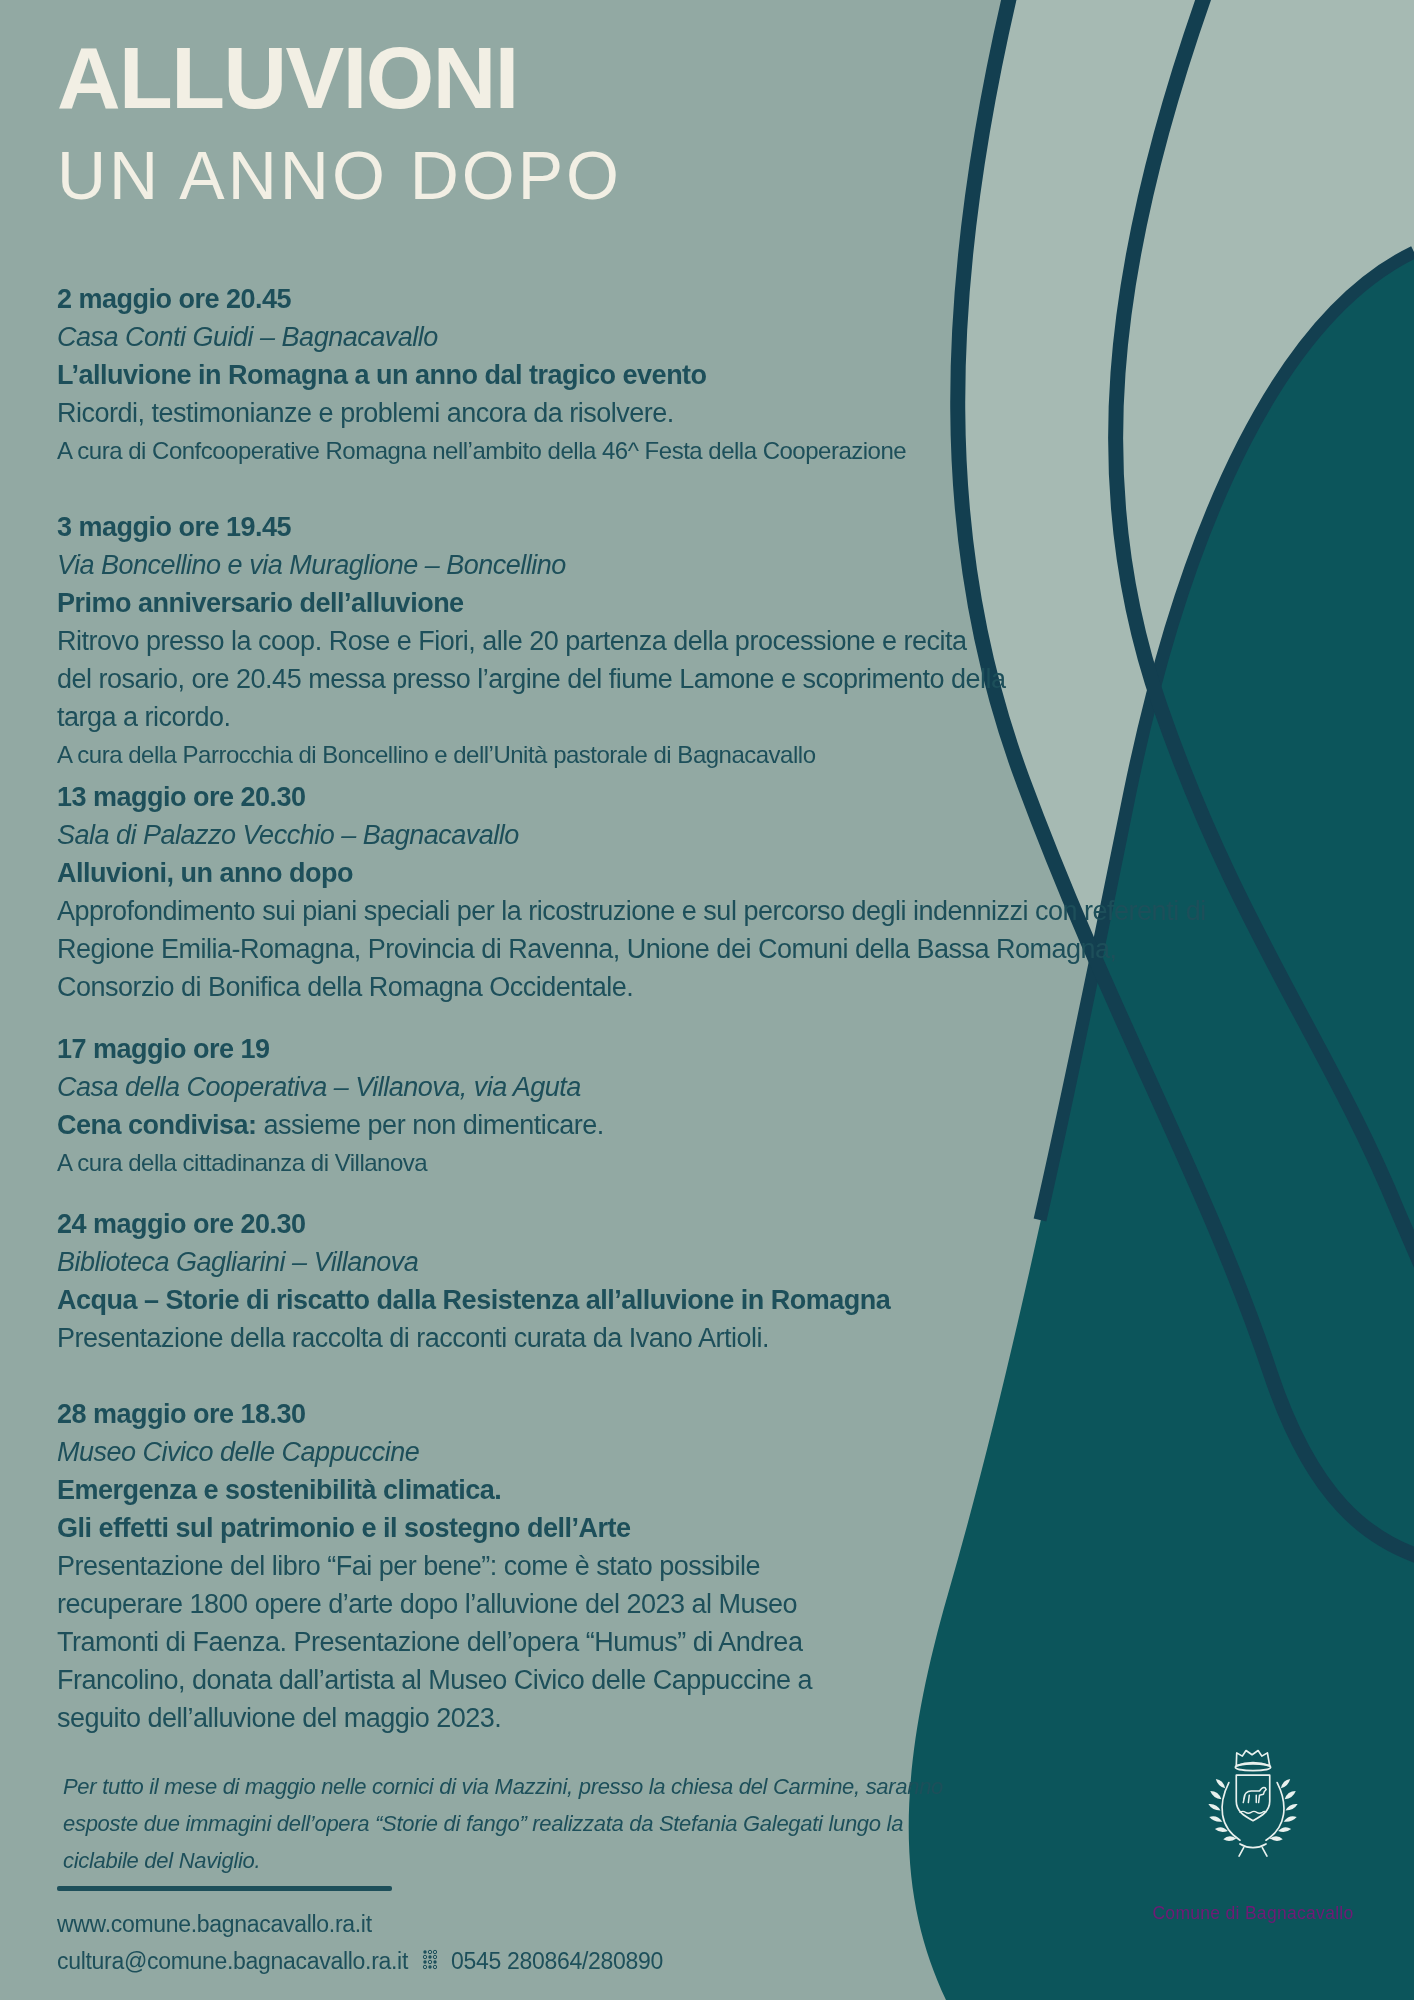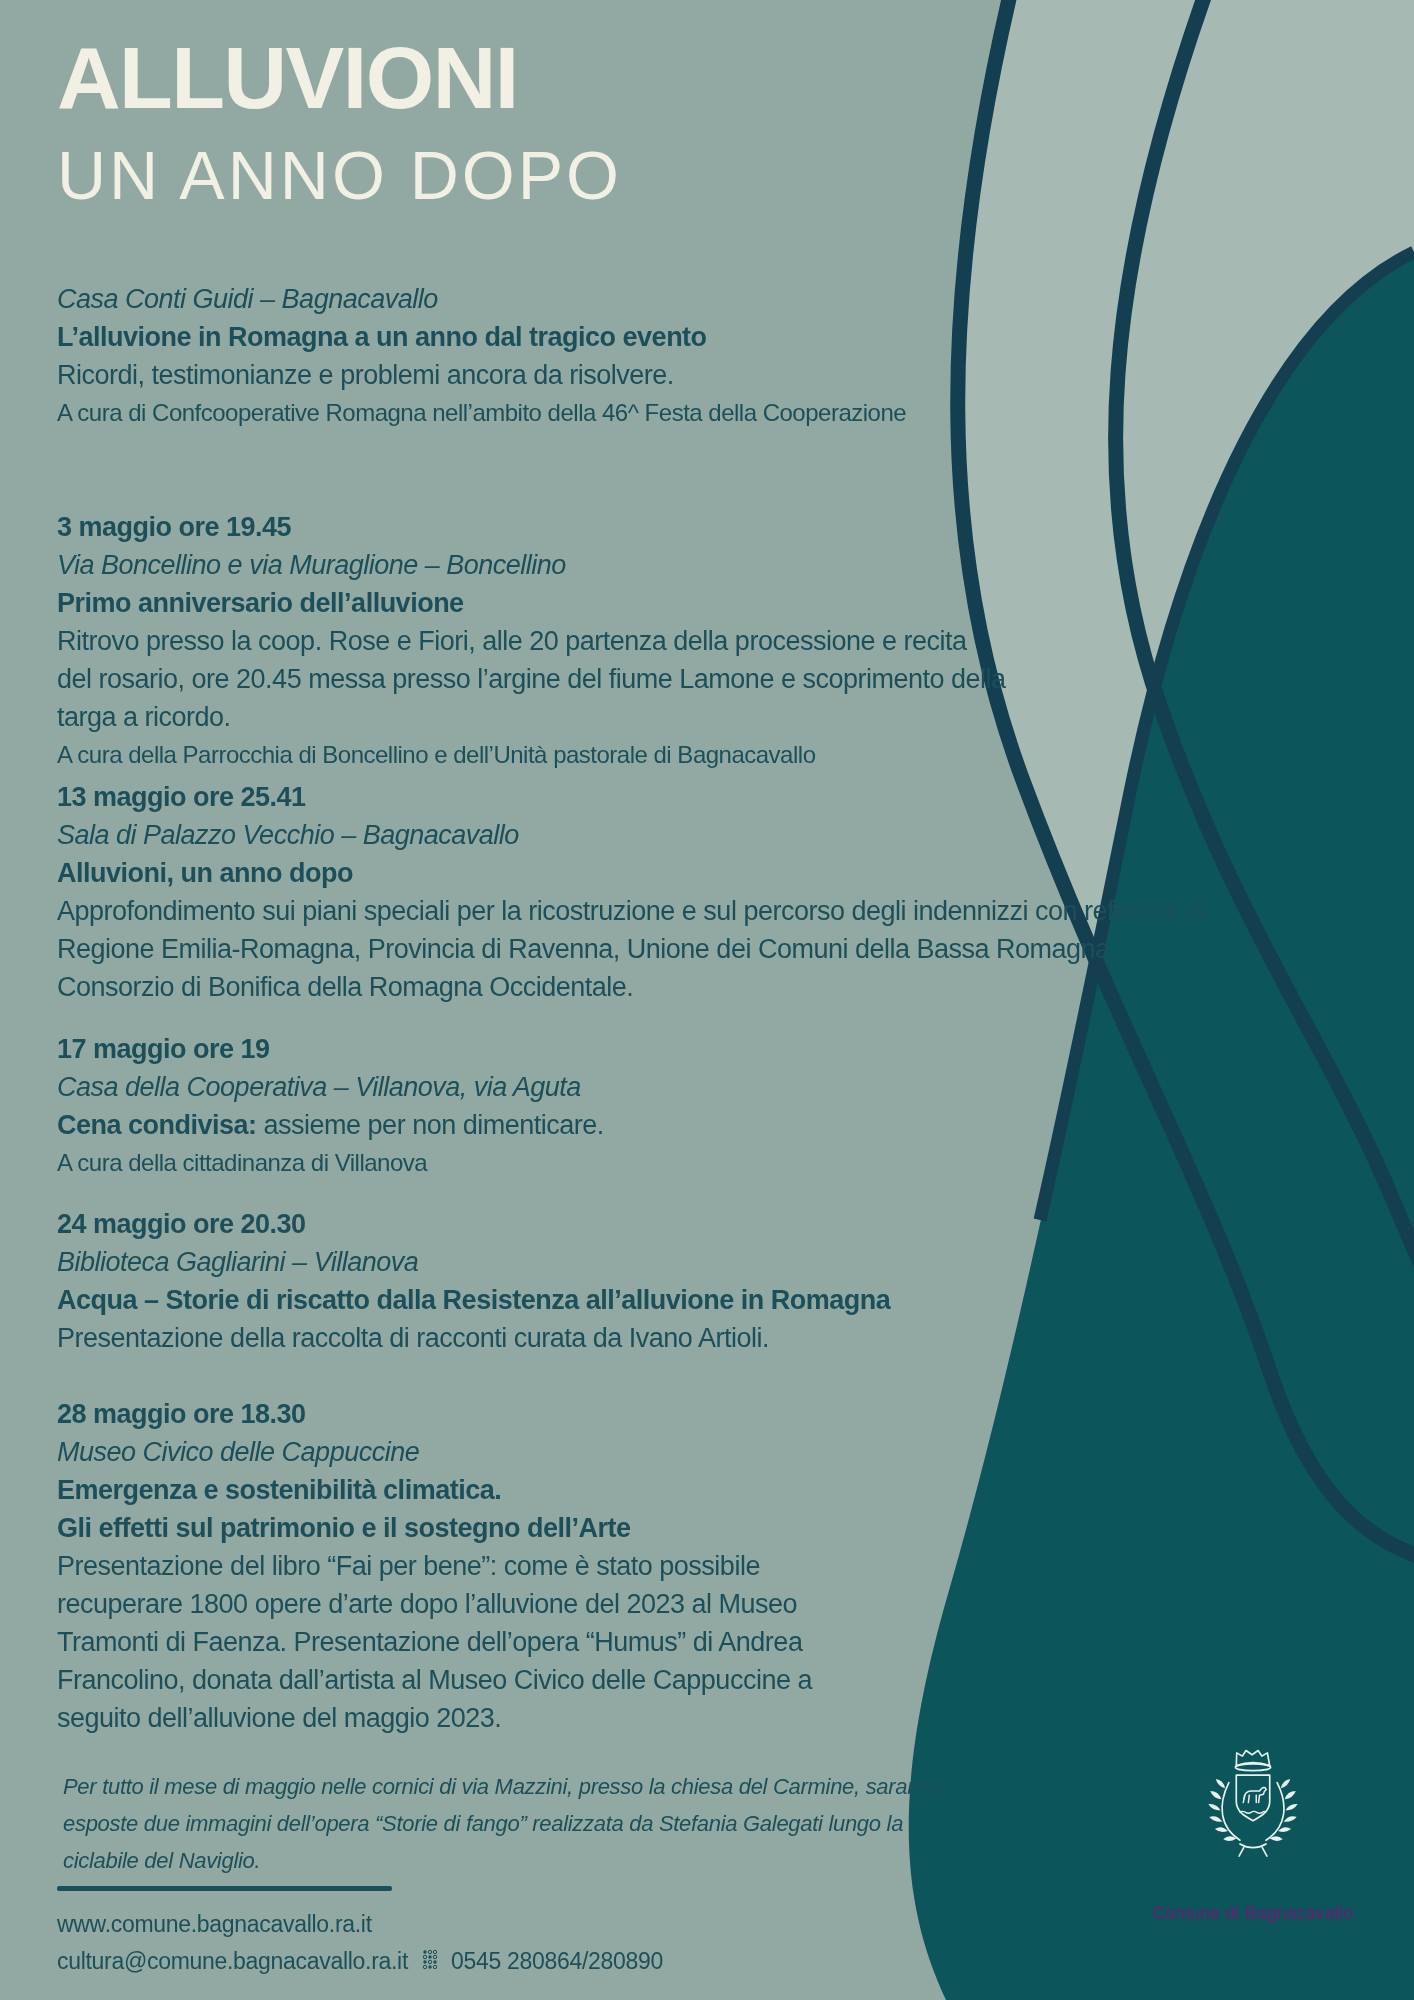--- a/index.html
+++ b/index.html
@@ -65,36 +65,37 @@
   <path d="M1208 -14 C 1106 272 1086 492 1160 706 C 1236 926 1330 1046 1398 1212 C 1410 1240 1420 1262 1428 1282" fill="none" stroke="#133F50" stroke-width="15"></path>
   <path d="M1012 -14 C 940 292 936 545 1022 778 C 1110 1016 1208 1185 1270 1372 C 1312 1498 1368 1542 1430 1560" fill="none" stroke="#133F50" stroke-width="15"></path>
 </svg>
 
 <div class="content">
 
   <div class="title">ALLUVIONI</div>
   <div class="subtitle">UN ANNO DOPO</div>
 
   <section class="event" style="top:280px">
+    <div class="date">2 maggio ore 20.45</div>
     <div class="venue">Casa Conti Guidi – Bagnacavallo</div>
     <div class="etitle"><span class="b">L’alluvione in Romagna a un anno dal tragico evento</span></div>
     <div class="desc">Ricordi, testimonianze e problemi ancora da risolvere.</div>
     <div class="curator">A cura di Confcooperative Romagna nell’ambito della 46^ Festa della Cooperazione</div>
   </section>
 
   <section class="event" style="top:508px">
     <div class="date">3 maggio ore 19.45</div>
     <div class="venue">Via Boncellino e via Muraglione – Boncellino</div>
     <div class="etitle"><span class="b">Primo anniversario dell’alluvione</span></div>
     <div class="desc w950">Ritrovo presso la coop. Rose e Fiori, alle 20 partenza della processione e recita del rosario, ore 20.45 messa presso l’argine del fiume Lamone e scoprimento della targa a ricordo.</div>
     <div class="curator">A cura della Parrocchia di Boncellino e dell’Unità pastorale di Bagnacavallo</div>
   </section>
 
   <section class="event" style="top:778px">
-    <div class="date">13 maggio ore 25.41</div>
+    <div class="date">13 maggio ore 20.30</div>
     <div class="venue">Sala di Palazzo Vecchio – Bagnacavallo</div>
     <div class="etitle"><span class="b">Alluvioni, un anno dopo</span></div>
     <div class="desc w1170">Approfondimento sui piani speciali per la ricostruzione e sul percorso degli indennizzi con referenti di Regione Emilia-Romagna, Provincia di Ravenna, Unione dei Comuni della Bassa Romagna, Consorzio di Bonifica della Romagna Occidentale.</div>
   </section>
 
   <section class="event" style="top:1030px">
     <div class="date">17 maggio ore 19</div>
     <div class="venue">Casa della Cooperativa – Villanova, via Aguta</div>
     <div class="etitle"><span class="b">Cena condivisa:</span><span> assieme per non dimenticare.</span></div>
     <div class="curator">A cura della cittadinanza di Villanova</div>

